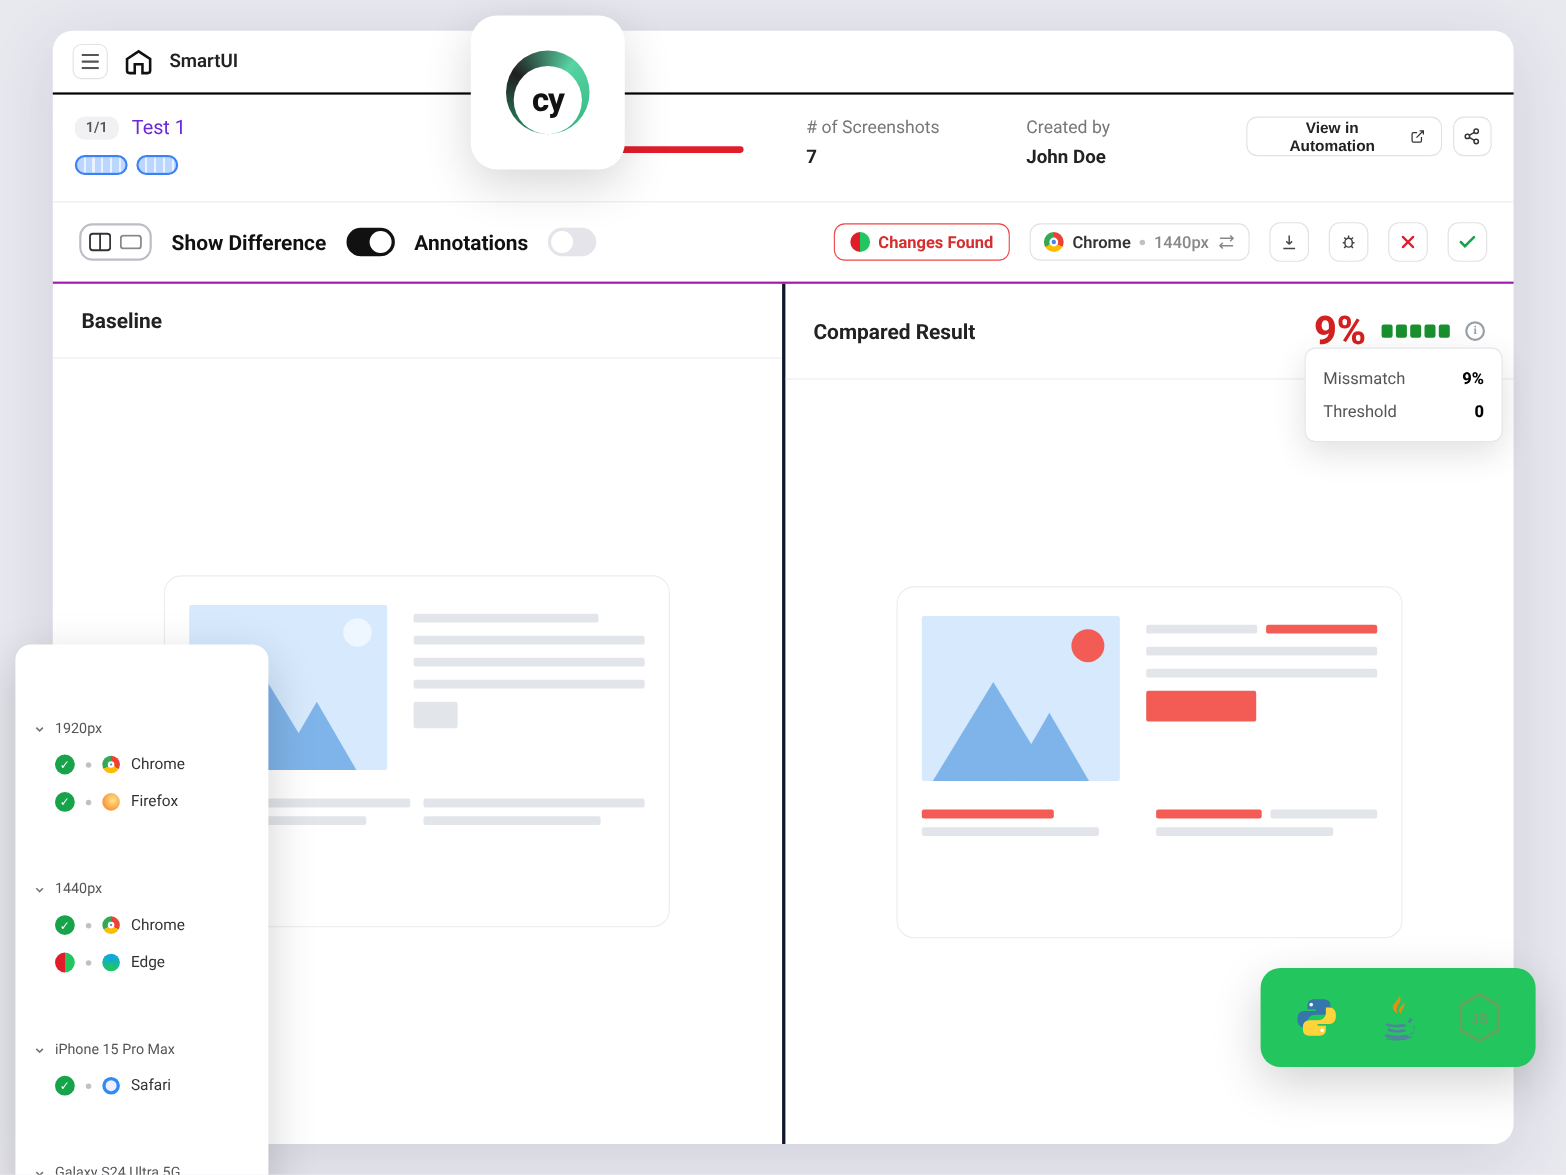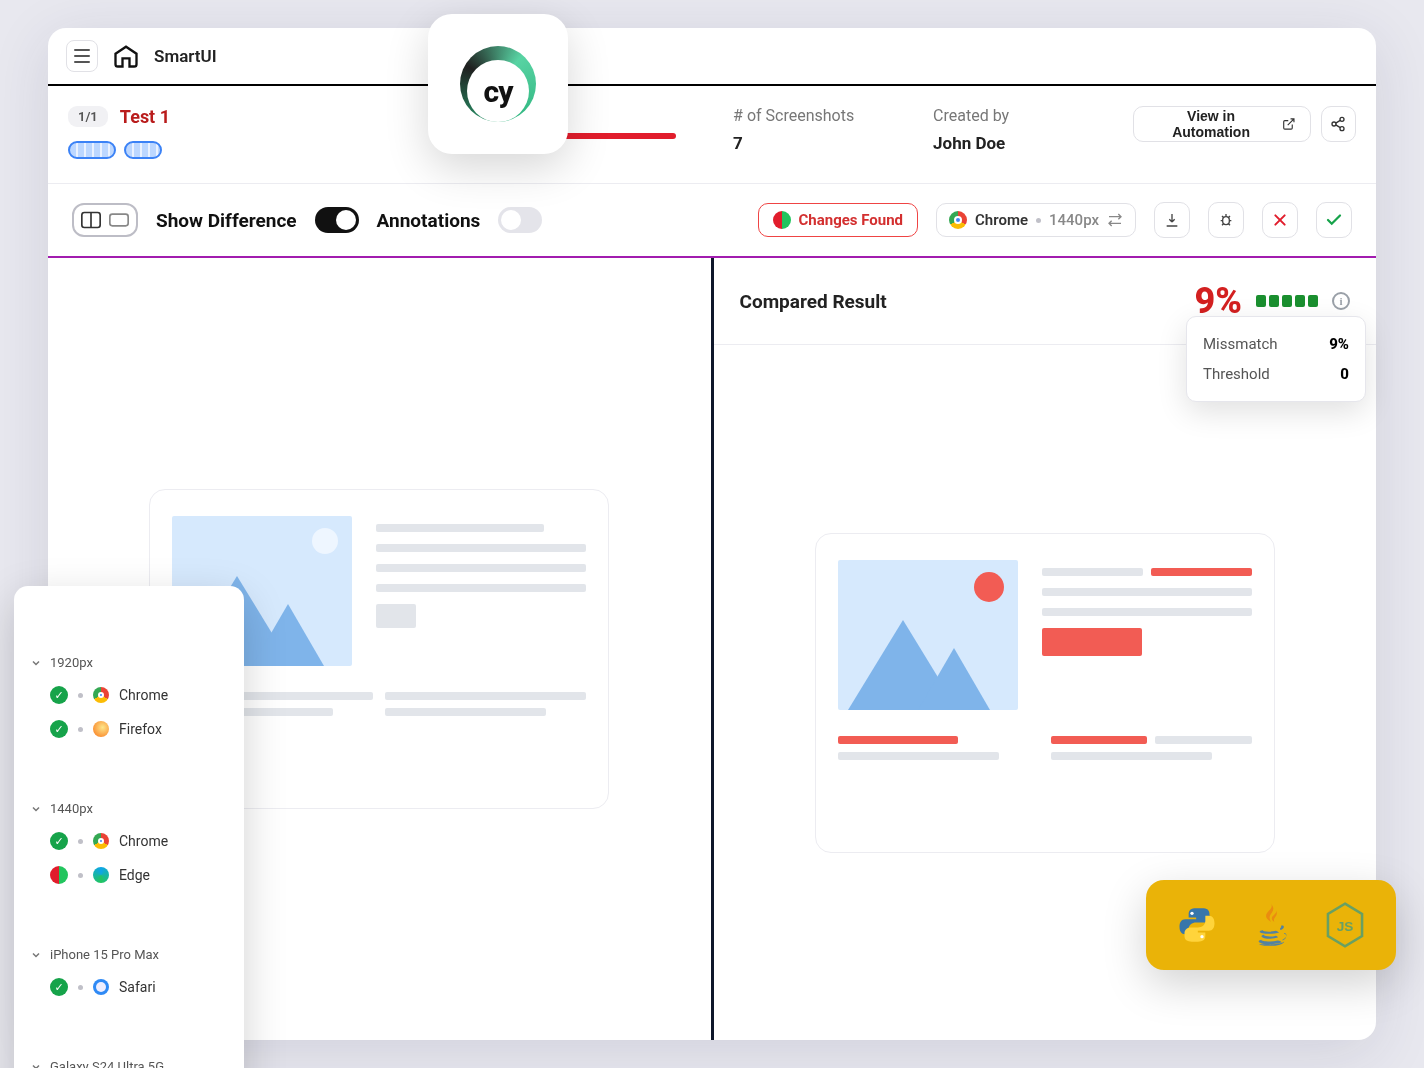--- a/index.html
+++ b/index.html
@@ -58,21 +58,21 @@
   }
   .test-left {
     display:flex;flex-direction:column;gap:14px;
     flex: 0 0 420px;
   }
   .test-name-row { display:flex;align-items:center;gap:12px; }
   .count-pill {
     background:#f1f1f4;border-radius:9px;padding:3px 10px;
     font-size:13px;color:#555;font-weight:600;
   }
-  .test-name { font-size:18px;font-weight:700;color:#b91c1c; }
+  .test-name { font-size:18px;font-weight:400;color:#6d28d9; }
   .strip-row { display:flex;gap:8px; }
   .strip {
     height:18px;border-radius:9px;border:2px solid #3b82f6;
     background: repeating-linear-gradient(90deg,#bcd7ff,#bcd7ff 6px,#eaf2ff 6px,#eaf2ff 8px);
   }
   .strip.a{width:48px;} .strip.b{width:38px;}
 
   .test-right { display:flex;gap:60px;align-items:flex-start;margin-left:auto; flex-wrap:nowrap; }
   .meta-block { display:flex;flex-direction:column;gap:8px;min-width:140px; }
   .meta-label { color:#777;font-size:16px; }
@@ -204,21 +204,21 @@
   .bullet{width:5px;height:5px;border-radius:50%;background:#c0c0c8;}
   .ff-ic{width:16px;height:16px;border-radius:50%;
     background:radial-gradient(circle at 60% 40%,#fde68a,#f97316);}
   .edge-ic{width:16px;height:16px;border-radius:50%;
     background:conic-gradient(#0ea5e9,#22c55e,#0ea5e9);}
   .safari-ic{width:16px;height:16px;border-radius:50%;background:#2f8af5;position:relative;}
   .safari-ic::after{content:"";position:absolute;inset:3px;border-radius:50%;background:#eef;}
 
   
   .lang-card{
-    position:absolute;right:-20px;bottom:70px;width:250px;height:90px;background:#eab308;
+    position:absolute;right:-20px;bottom:70px;width:250px;height:90px;background:#22c55e;
     border-radius:18px;box-shadow:0 14px 44px rgba(0,0,0,.18);z-index:55;
     display:flex;align-items:center;justify-content:space-around;padding:0 14px;margin-left:40px;
   }
   .lang{width:46px;height:46px;display:flex;align-items:center;justify-content:center;}
 
   svg{display:block;}
 </style>
 </head>
 <body>
 
@@ -338,20 +338,23 @@
     </button>
     <button class="icon-btn approve-btn">
       <svg width="18" height="18" viewBox="0 0 24 24" stroke="#16a34a" stroke-width="3" fill="none" stroke-linecap="round">
           <path d="M4 12l5 5L20 6"></path>
         </svg>
     </button>
   </div>
 
   <div class="compare-row">
     <div class="pane">
+      <div class="pane-header">
+        <div class="pane-title">Baseline</div>
+      </div>
       <div class="pane-body">
         <div class="card">
           <div class="card-top">
             <div class="thumb">
               <div class="mtn1"></div>
                 <div class="mtn2"></div>
                 <div class="sun"></div>
             </div>
             <div class="lines">
               <div class="gline s"></div>

